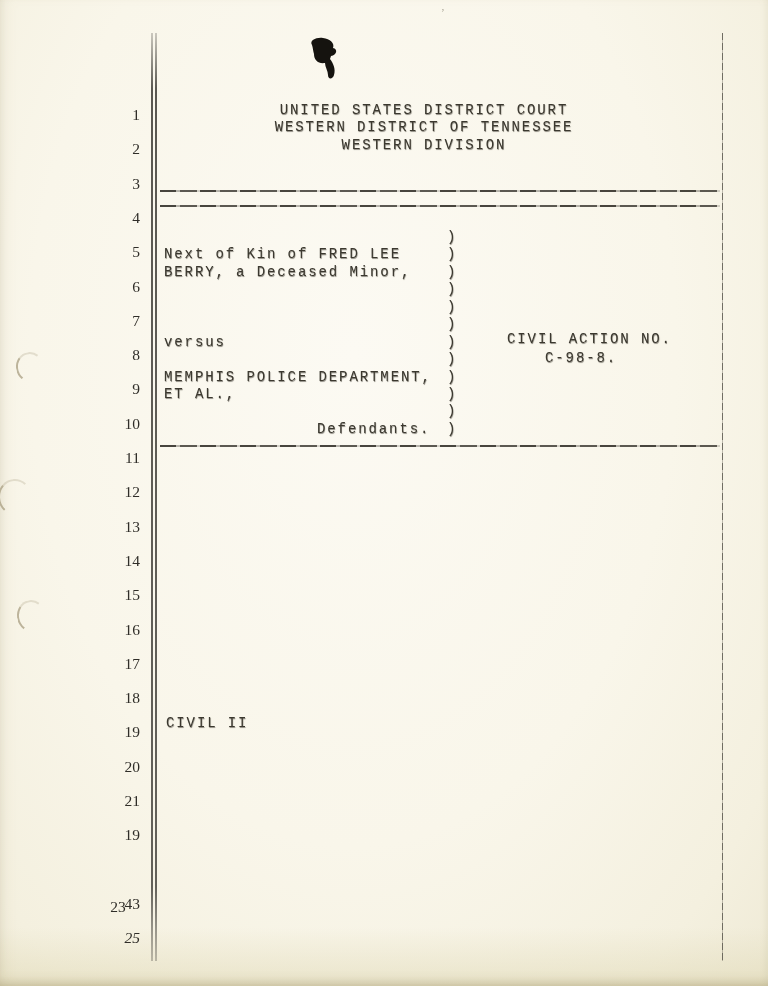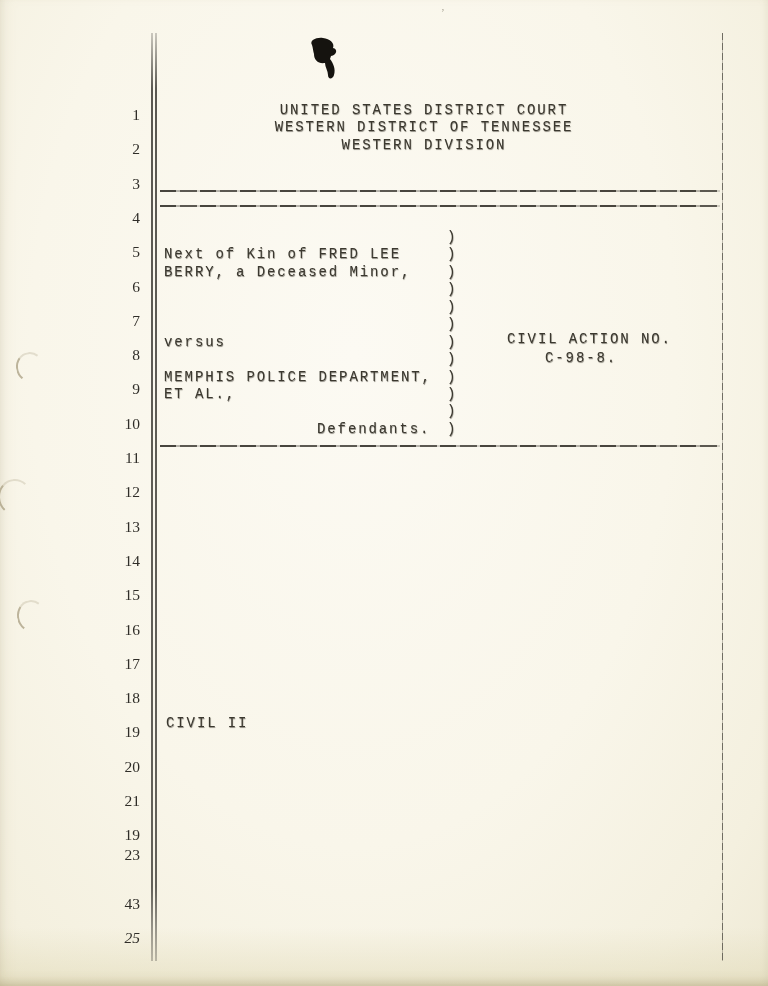--- a/index.html
+++ b/index.html
@@ -78,21 +78,21 @@
       <div class="lineno" style="top: 517.6px;">13</div>
       <div class="lineno" style="top: 551.9px;">14</div>
       <div class="lineno" style="top: 586.2px; text-align: right;">15</div>
       <div class="lineno" style="top: 620.5px;">16</div>
       <div class="lineno" style="top: 654.8px;">17</div>
       <div class="lineno" style="top: 689.1px;">18</div>
       <div class="lineno" style="top: 723.4px;">19</div>
       <div class="lineno" style="top: 757.7px;">20</div>
       <div class="lineno" style="top: 792px;">21</div>
       <div class="lineno" style="top: 826.3px;">19</div>
-      <div class="lineno" style="top: 846px;">23</div>
+      <div class="lineno" style="top: 898px; text-align: center;">23</div>
       <div class="lineno" style="top: 894.9px;">43</div>
       <div class="lineno" style="top: 929.2px; font-style: italic;">25</div>
     </div>
   <div class="vline l1"></div>
   <div class="vline l2"></div>
   <div class="vline right"></div>
 
   <svg class="blot" width="44" height="52" viewBox="0 0 44 52">
     <path fill="#15130f" d="M9,9 C6,4 14,1 20,2 C27,3 32,7 30,12 C35,13 34,19 28,20 L27,23 C30,27 33,33 31,39 C30,43 25,44 25,39 C25,35 22,31 22,27 C15,28 11,24 11,18 C10,15 10,12 9,9 Z"></path>
   </svg>

